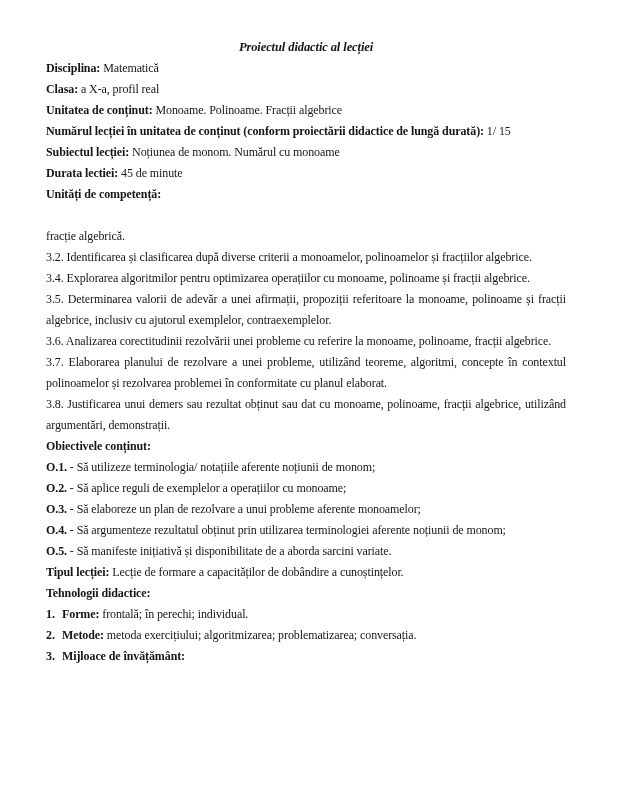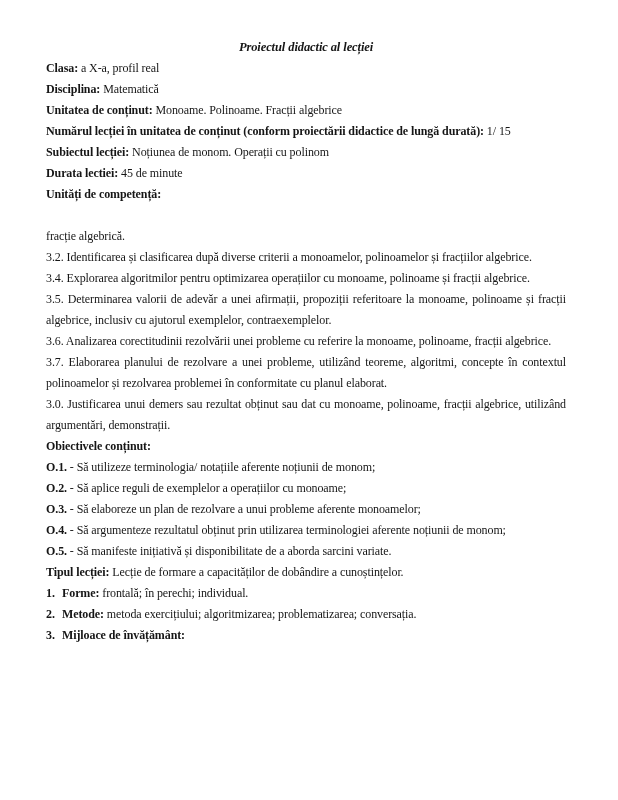--- a/index.html
+++ b/index.html
@@ -54,42 +54,42 @@
   }
 </style>
 </head>
 <body>
 
 <div class="page">
 
   <h1 class="title">Proiectul didactic al lecției</h1>
 
   <p class="para one-line">
-    <b>Clasa:</b>
-    <span>a X-a, profil real</span>
+    <b>Disciplina:</b>
+    <span>Matematică</span>
   </p>
 
   <p class="para one-line">
-    <b>Disciplina:</b>
-    <span>Matematică</span>
+    <b>Clasa:</b>
+    <span>a X-a, profil real</span>
   </p>
 
   <p class="para one-line">
     <b>Unitatea de conținut:</b>
     <span>Monoame. Polinoame. Fracții algebrice</span>
   </p>
 
   <p class="para one-line">
     <b>Numărul lecției în unitatea de conținut (conform proiectării didactice de lungă durată):</b>
     <span>1/ 15</span>
   </p>
 
   <p class="para one-line">
     <b>Subiectul lecției:</b>
-    <span>Noțiunea de monom. Operații cu polinom</span>
+    <span>Noțiunea de monom. Numărul cu monoame</span>
   </p>
 
   <p class="para one-line">
     <b>Durata lectiei:</b>
     <span>45 de minute</span>
   </p>
 
   <p class="para">
     <b>Unități de competență:</b>
   </p>
@@ -114,21 +114,21 @@
 
   <p class="para one-line">
     <span>3.6. Analizarea corectitudinii rezolvării unei probleme cu referire la monoame, polinoame, fracții algebrice.</span>
   </p>
 
   <p class="para justify">
     <span>3.7. Elaborarea planului de rezolvare a unei probleme, utilizând teoreme, algoritmi, concepte în contextul polinoamelor și rezolvarea problemei în conformitate cu planul elaborat.</span>
   </p>
 
   <p class="para justify">
-    <span>3.0. Justificarea unui demers sau rezultat obținut sau dat cu monoame, polinoame, fracții algebrice, utilizând argumentări, demonstrații.</span>
+    <span>3.8. Justificarea unui demers sau rezultat obținut sau dat cu monoame, polinoame, fracții algebrice, utilizând argumentări, demonstrații.</span>
   </p>
 
   <p class="para">
     <b>Obiectivele conținut:</b>
   </p>
 
   <p class="para one-line">
     <b>O.1.</b>
     <span>- Să utilizeze terminologia/ notațiile aferente noțiunii de monom;</span>
   </p>
@@ -151,20 +151,23 @@
   <p class="para one-line">
     <b>O.5.</b>
     <span>- Să manifeste inițiativă și disponibilitate de a aborda sarcini variate.</span>
   </p>
 
   <p class="para one-line">
     <b>Tipul lecției:</b>
     <span>Lecție de formare a capacităților de dobândire a cunoștințelor.</span>
   </p>
 
+  <p class="para">
+    <b>Tehnologii didactice:</b>
+  </p>
 
   <p class="para one-line num-item">
     <span class="li-num">1.</span><b>Forme:</b>
     <span>frontală; în perechi; individual.</span>
   </p>
 
   <p class="para one-line num-item">
     <span class="li-num">2.</span><b>Metode:</b>
     <span>metoda exercițiului; algoritmizarea; problematizarea; conversația.</span>
   </p>

